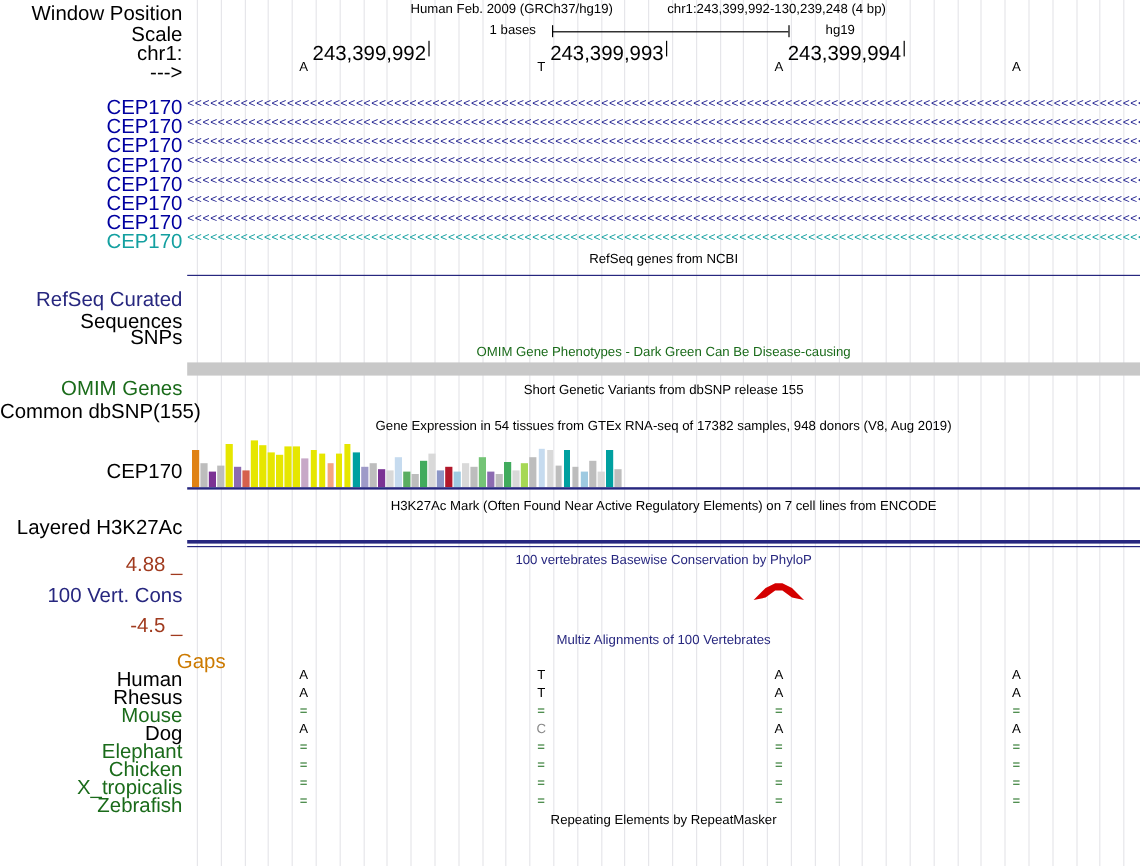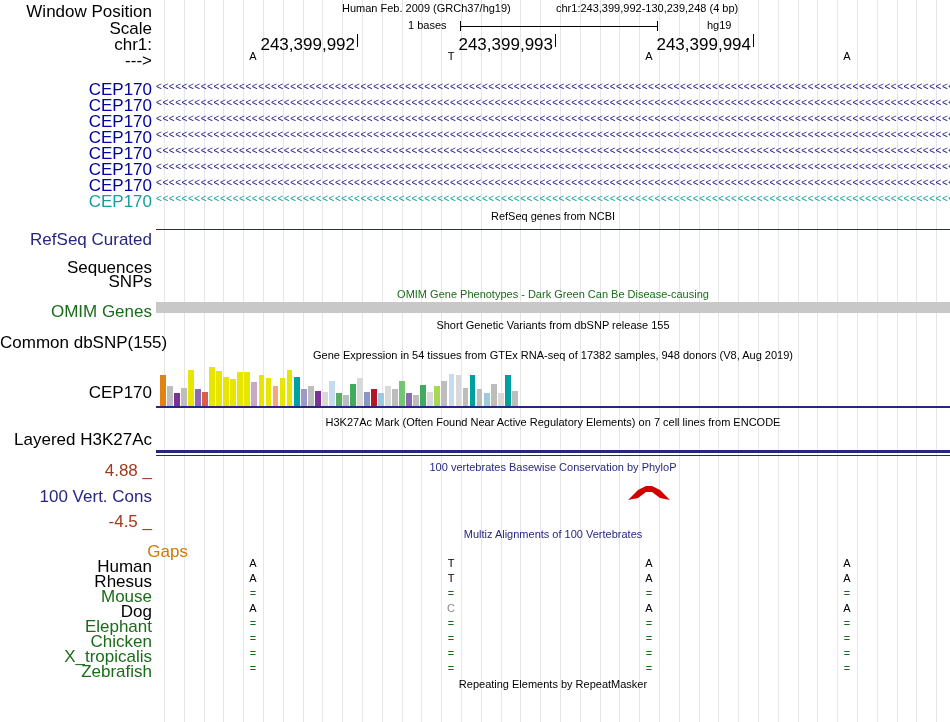--- a/index.html
+++ b/index.html
@@ -72,21 +72,21 @@
   <div class="lbl" style="left:0;top:35px;width:152px;">chr1:</div>
   <div class="lbl" style="left:0;top:51px;width:152px;">---&gt;</div>
 
   <div class="ctr" style="left:342px;top:2px;">Human Feb. 2009 (GRCh37/hg19)</div>
   <div class="ctr" style="left:556px;top:2px;">chr1:243,399,992-130,239,248 (4 bp)</div>
 
   <div class="ctr" style="left:408px;top:19px;">1 bases</div>
   <div class="rulerbar" style="left:460px;top:26px;width:197px;height:1px;"></div>
   <div class="tick" style="left:460px;top:21px;height:10px;"></div>
   <div class="tick" style="left:657px;top:21px;height:10px;"></div>
-  <div class="ctr" style="left:663px;top:19px;padding-left:44px;">hg19</div>
+  <div class="ctr" style="left:644px;top:19px;padding-left:44px;">hg19</div>
 
   <div class="lbl" style="left:203px;top:35px;width:152px;">243,399,992</div>
   <div class="tick" style="left:357px;top:34px;height:13px;"></div>
   <div class="lbl" style="left:401px;top:35px;width:152px;">243,399,993</div>
   <div class="tick" style="left:555px;top:34px;height:13px;"></div>
   <div class="lbl" style="left:599px;top:35px;width:152px;">243,399,994</div>
   <div class="tick" style="left:753px;top:34px;height:13px;"></div>
 
   <div class="baseltr" style="left:243px;top:50px;">A</div>
   <div class="baseltr" style="left:441px;top:50px;">T</div>
@@ -106,29 +106,29 @@
       <div class="arrowrow" style="top: 145px; color: rgb(26, 26, 140); font-family: &quot;Liberation Sans&quot;, sans-serif; font-size: 10px; letter-spacing: 0.55px;">&lt;&lt;&lt;&lt;&lt;&lt;&lt;&lt;&lt;&lt;&lt;&lt;&lt;&lt;&lt;&lt;&lt;&lt;&lt;&lt;&lt;&lt;&lt;&lt;&lt;&lt;&lt;&lt;&lt;&lt;&lt;&lt;&lt;&lt;&lt;&lt;&lt;&lt;&lt;&lt;&lt;&lt;&lt;&lt;&lt;&lt;&lt;&lt;&lt;&lt;&lt;&lt;&lt;&lt;&lt;&lt;&lt;&lt;&lt;&lt;&lt;&lt;&lt;&lt;&lt;&lt;&lt;&lt;&lt;&lt;&lt;&lt;&lt;&lt;&lt;&lt;&lt;&lt;&lt;&lt;&lt;&lt;&lt;&lt;&lt;&lt;&lt;&lt;&lt;&lt;&lt;&lt;&lt;&lt;&lt;&lt;&lt;&lt;&lt;&lt;&lt;&lt;&lt;&lt;&lt;&lt;&lt;&lt;&lt;&lt;&lt;&lt;&lt;&lt;&lt;&lt;&lt;&lt;&lt;&lt;&lt;&lt;&lt;&lt;&lt;&lt;&lt;&lt;&lt;&lt;&lt;&lt;</div>
       <div class="lbl" style="left: 0px; top: 160px; width: 152px; color: rgb(0, 0, 160);">CEP170</div>
       <div class="arrowrow" style="top: 161px; color: rgb(26, 26, 140); font-family: &quot;Liberation Sans&quot;, sans-serif; font-size: 10px; letter-spacing: 0.55px;">&lt;&lt;&lt;&lt;&lt;&lt;&lt;&lt;&lt;&lt;&lt;&lt;&lt;&lt;&lt;&lt;&lt;&lt;&lt;&lt;&lt;&lt;&lt;&lt;&lt;&lt;&lt;&lt;&lt;&lt;&lt;&lt;&lt;&lt;&lt;&lt;&lt;&lt;&lt;&lt;&lt;&lt;&lt;&lt;&lt;&lt;&lt;&lt;&lt;&lt;&lt;&lt;&lt;&lt;&lt;&lt;&lt;&lt;&lt;&lt;&lt;&lt;&lt;&lt;&lt;&lt;&lt;&lt;&lt;&lt;&lt;&lt;&lt;&lt;&lt;&lt;&lt;&lt;&lt;&lt;&lt;&lt;&lt;&lt;&lt;&lt;&lt;&lt;&lt;&lt;&lt;&lt;&lt;&lt;&lt;&lt;&lt;&lt;&lt;&lt;&lt;&lt;&lt;&lt;&lt;&lt;&lt;&lt;&lt;&lt;&lt;&lt;&lt;&lt;&lt;&lt;&lt;&lt;&lt;&lt;&lt;&lt;&lt;&lt;&lt;&lt;&lt;&lt;&lt;&lt;&lt;&lt;</div>
       <div class="lbl" style="left: 0px; top: 176px; width: 152px; color: rgb(0, 0, 160);">CEP170</div>
       <div class="arrowrow" style="top: 177px; color: rgb(26, 26, 140); font-family: &quot;Liberation Sans&quot;, sans-serif; font-size: 10px; letter-spacing: 0.55px;">&lt;&lt;&lt;&lt;&lt;&lt;&lt;&lt;&lt;&lt;&lt;&lt;&lt;&lt;&lt;&lt;&lt;&lt;&lt;&lt;&lt;&lt;&lt;&lt;&lt;&lt;&lt;&lt;&lt;&lt;&lt;&lt;&lt;&lt;&lt;&lt;&lt;&lt;&lt;&lt;&lt;&lt;&lt;&lt;&lt;&lt;&lt;&lt;&lt;&lt;&lt;&lt;&lt;&lt;&lt;&lt;&lt;&lt;&lt;&lt;&lt;&lt;&lt;&lt;&lt;&lt;&lt;&lt;&lt;&lt;&lt;&lt;&lt;&lt;&lt;&lt;&lt;&lt;&lt;&lt;&lt;&lt;&lt;&lt;&lt;&lt;&lt;&lt;&lt;&lt;&lt;&lt;&lt;&lt;&lt;&lt;&lt;&lt;&lt;&lt;&lt;&lt;&lt;&lt;&lt;&lt;&lt;&lt;&lt;&lt;&lt;&lt;&lt;&lt;&lt;&lt;&lt;&lt;&lt;&lt;&lt;&lt;&lt;&lt;&lt;&lt;&lt;&lt;&lt;&lt;&lt;&lt;</div>
       <div class="lbl" style="left: 0px; top: 192px; width: 152px; color: rgb(20, 160, 160);">CEP170</div>
       <div class="arrowrow" style="top: 193px; color: rgb(20, 160, 160); font-family: &quot;Liberation Sans&quot;, sans-serif; font-size: 10px; letter-spacing: 0.55px;">&lt;&lt;&lt;&lt;&lt;&lt;&lt;&lt;&lt;&lt;&lt;&lt;&lt;&lt;&lt;&lt;&lt;&lt;&lt;&lt;&lt;&lt;&lt;&lt;&lt;&lt;&lt;&lt;&lt;&lt;&lt;&lt;&lt;&lt;&lt;&lt;&lt;&lt;&lt;&lt;&lt;&lt;&lt;&lt;&lt;&lt;&lt;&lt;&lt;&lt;&lt;&lt;&lt;&lt;&lt;&lt;&lt;&lt;&lt;&lt;&lt;&lt;&lt;&lt;&lt;&lt;&lt;&lt;&lt;&lt;&lt;&lt;&lt;&lt;&lt;&lt;&lt;&lt;&lt;&lt;&lt;&lt;&lt;&lt;&lt;&lt;&lt;&lt;&lt;&lt;&lt;&lt;&lt;&lt;&lt;&lt;&lt;&lt;&lt;&lt;&lt;&lt;&lt;&lt;&lt;&lt;&lt;&lt;&lt;&lt;&lt;&lt;&lt;&lt;&lt;&lt;&lt;&lt;&lt;&lt;&lt;&lt;&lt;&lt;&lt;&lt;&lt;&lt;&lt;&lt;&lt;&lt;</div>
     </div>
 
   <div class="hline" style="left:156px;top:229px;width:794px;background:#27277f;"></div>
-  <div class="lbl" style="left:0;top:230px;width:152px;color:#27277f;">RefSeq Curated</div>
+  <div class="lbl" style="left:0;top:240px;width:152px;color:#27277f;">RefSeq Curated</div>
   <div class="centertitle" style="top:210px;">RefSeq genes from NCBI</div>
 
   <div class="lbl" style="left:0;top:258px;width:152px;">Sequences</div>
   <div class="lbl" style="left:0;top:272px;width:152px;">SNPs</div>
 
   <div class="centertitle" style="top:288px;color:#1a6b1a;">OMIM Gene Phenotypes - Dark Green Can Be Disease-causing</div>
   <div class="grayband" style="left:156px;top:302px;width:794px;height:11px;"></div>
-  <div class="lbl" style="left:0;top:302px;width:152px;color:#1a6b1a;">OMIM Genes</div>
+  <div class="lbl" style="left:0;top:314px;width:152px;color:#1a6b1a;">OMIM Genes</div>
 
   <div class="centertitle" style="top:319px;">Short Genetic Variants from dbSNP release 155</div>
   <div class="lbl" style="left:0;top:333px;width:152px;">Common dbSNP(155)</div>
 
   <div class="centertitle" style="top:349px;">Gene Expression in 54 tissues from GTEx RNA-seq of 17382 samples, 948 donors (V8, Aug 2019)</div>
   <div class="lbl" style="left:0;top:383px;width:152px;">CEP170</div>
   <div id="gtex-chart" style="position:absolute;left:160px;top:364px;width:380px;height:42px;">
       <div style="position: absolute; bottom: 0px; left: 0px; width: 5.83704px; height: 31px; background: rgb(224, 130, 20);"></div>
       <div style="position: absolute; bottom: 0px; left: 7.03704px; width: 5.83704px; height: 20px; background: rgb(189, 189, 189);"></div>
       <div style="position: absolute; bottom: 0px; left: 14.0741px; width: 5.83704px; height: 13px; background: rgb(123, 50, 148);"></div>

